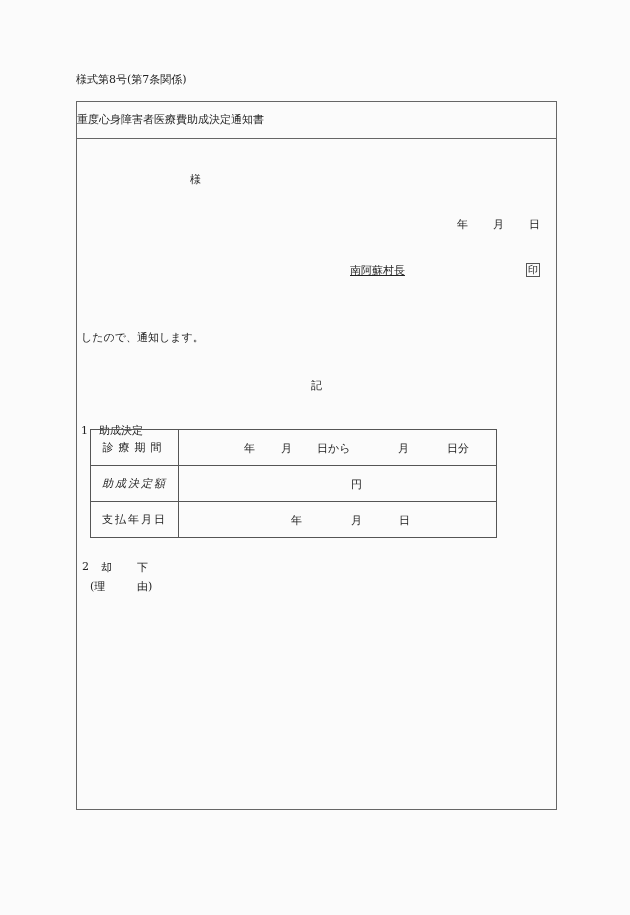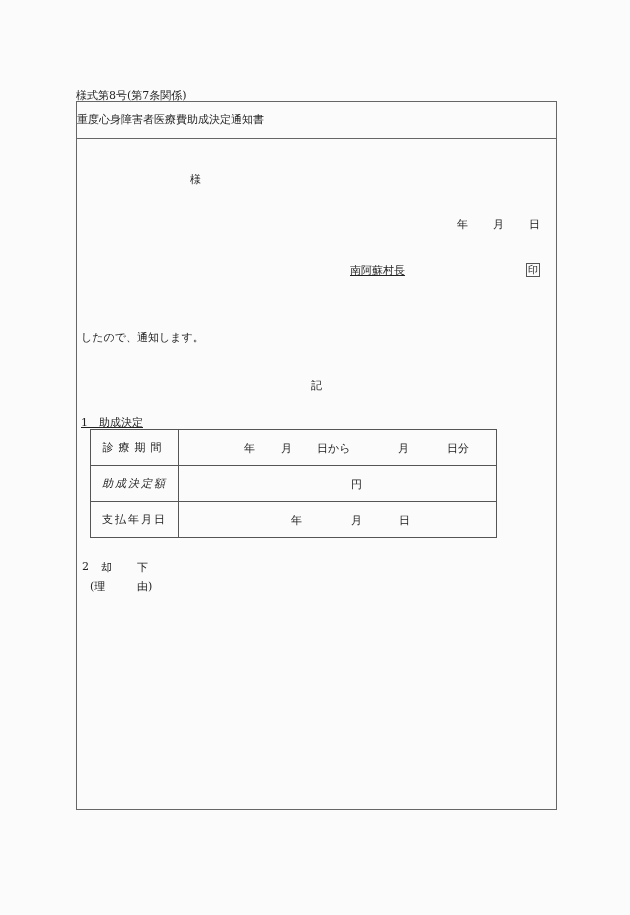--- a/index.html
+++ b/index.html
@@ -13,39 +13,39 @@
   .stamp { border:1px solid #555; padding:0 1px; font-size:10px; line-height:12px; }
   table#t { position:absolute; left:13px; top:327px; width:407px; border-collapse:collapse;border-radius:15px; }
   #t td { border:1px solid #555; height:35px; padding:0; }
   #t td.lbl { width:87px; text-align:center; letter-spacing:5px; }
   #t td.val { position:relative; }
   .cell-part { position:absolute; top:11px; }
 </style>
 </head>
 <body>
 
-<div class="abs" style="left:76px;top:88px;">様式第8号(第7条関係)</div>
+<div class="abs" style="left:76px;top:72px;">様式第8号(第7条関係)</div>
 
 <div id="frame">
   <div id="title-row">重度心身障害者医療費助成決定通知書</div>
 
   <span class="abs" style="left:113px;top:70px;">様</span>
 
   <span class="abs" style="left:380px;top:115px;">年</span>
   <span class="abs" style="left:416px;top:115px;">月</span>
   <span class="abs" style="left:452px;top:115px;">日</span>
 
   <span class="abs" style="left:273px;top:161px;text-decoration:underline;">南阿蘇村長</span>
   <span class="abs stamp" style="left:449px;top:161px;">印</span>
 
   <div class="abs" style="left:4px;top:228px;">したので、通知します。</div>
 
   <div class="abs" style="left:234px;top:276px;">記</div>
 
-  <div class="abs" style="left:4px;top:313px;text-decoration:underline;">1　助成決定</div>
+  <div class="abs" style="left:4px;top:321px;">1　助成決定</div>
 
   <table id="t">
     <tbody>
         <tr>
       <td class="lbl">診療期間</td>
       <td class="val">
         <span class="cell-part" style="left:65px;">年</span>
         <span class="cell-part" style="left:102px;">月</span>
         <span class="cell-part" style="left:138px;">日から</span>
         <span class="cell-part" style="left:219px;">月</span>

